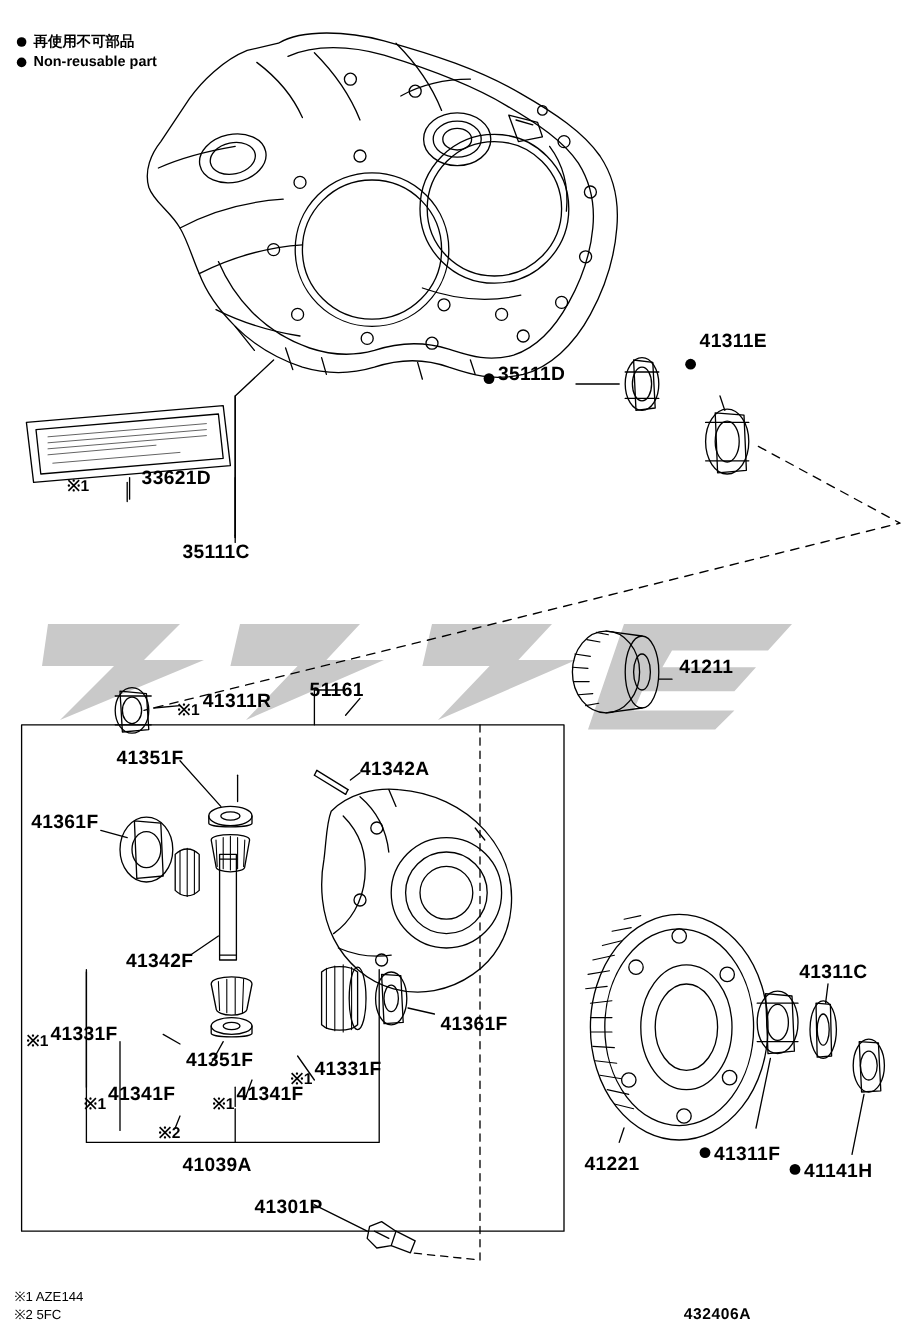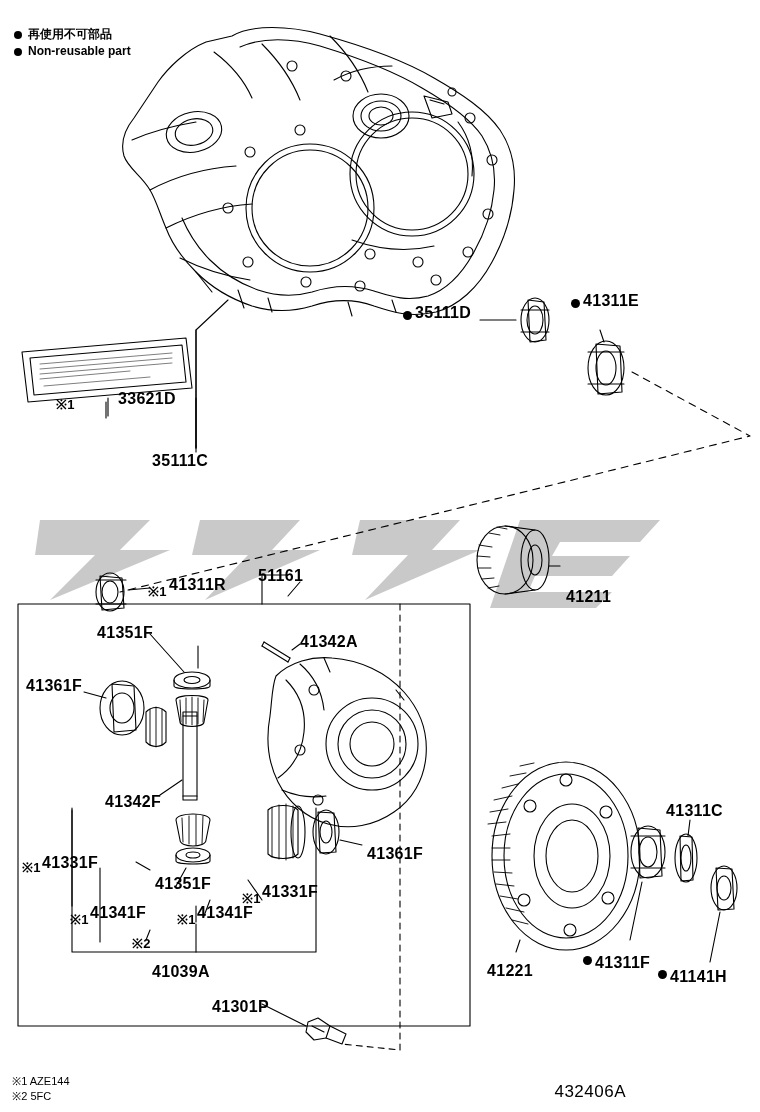--- a/index.html
+++ b/index.html
@@ -12,21 +12,21 @@
     overflow:hidden;
   }
   #stage{position:absolute;left:0;top:0;width:640px;height:1112px;}
   .lbl{position:absolute;font-size:16px;font-weight:bold;letter-spacing:.3px;white-space:nowrap;}
   .lbl.small{font-size:13px;font-weight:bold;}
   .legend{position:absolute;left:14px;top:26px;font-size:12px;line-height:17px;font-weight:bold;}
   .legend .row{display:flex;align-items:center;gap:6px;}
   .dot{width:8px;height:8px;border-radius:50%;background:#000;display:inline-block;}
   .legend .jp{font-size:12px;}
   .wm{position:absolute;left:0;top:480px;width:760px;height:130px;pointer-events:none;}
-  .code{position:absolute;right:14px;bottom:10px;font-size:17px;font-weight:normal;letter-spacing:.5px;}
+  .code{position:absolute;right:14px;bottom:10px;font-size:13px;font-weight:bold;letter-spacing:.5px;}
   .foot{position:absolute;left:12px;bottom:8px;font-size:11px;line-height:15px;}
   svg{display:block;}
   .bullet{position:absolute;width:9px;height:9px;border-radius:50%;background:#000;}
 </style>
 </head>
 <body>
 
 <div id="stage">
 
   <div class="legend">
@@ -323,32 +323,32 @@
       <path d="M300 582 L288 596"></path>
     </g>
   </svg>
 
   <div class="bullet" style="left:403px;top:311px;"></div>
   <div class="bullet" style="left:571px;top:299px;"></div>
   <div class="bullet" style="left:583px;top:956px;"></div>
   <div class="bullet" style="left:658px;top:970px;"></div>
 
   <div class="lbl" style="left:415px;top:304px;">35111D</div>
-  <div class="lbl" style="left:583px;top:292px;">41311E</div>
+  <div class="lbl" style="left:583px;top:276px;">41311E</div>
 
   <div class="lbl small" style="left:56px;top:395px;">※1</div>
   <div class="lbl" style="left:78px;top:390px;margin-left:40px;">33621D</div>
 
   <div class="lbl" style="left:152px;top:452px;">35111C</div>
 
   <div class="lbl small" style="left:148px;top:582px;">※1</div>
   <div class="lbl" style="left:169px;top:576px;">41311R</div>
 
   <div class="lbl" style="left:258px;top:567px;">51161</div>
-  <div class="lbl" style="left:566px;top:588px;text-align:right;">41211</div>
+  <div class="lbl" style="left:566px;top:548px;text-align:right;">41211</div>
 
   <div class="lbl" style="left:97px;top:624px;">41351F</div>
   <div class="lbl" style="left:300px;top:633px;">41342A</div>
   <div class="lbl" style="left:26px;top:677px;">41361F</div>
   <div class="lbl" style="left:105px;top:793px;">41342F</div>
 
   <div class="lbl small" style="left:22px;top:858px;">※1</div>
   <div class="lbl" style="left:42px;top:854px;">41331F</div>
 
   <div class="lbl" style="left:155px;top:875px;">41351F</div>

